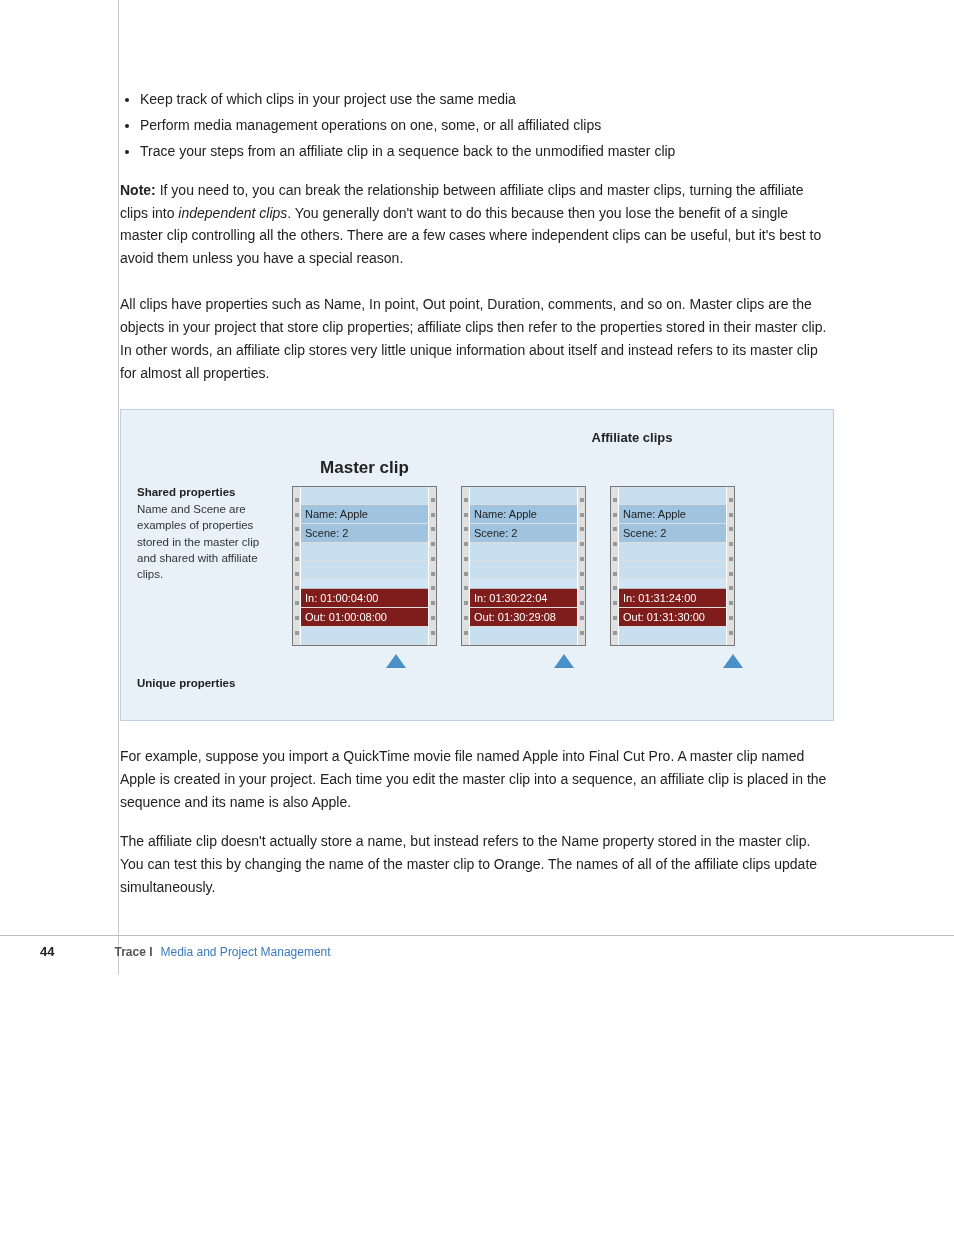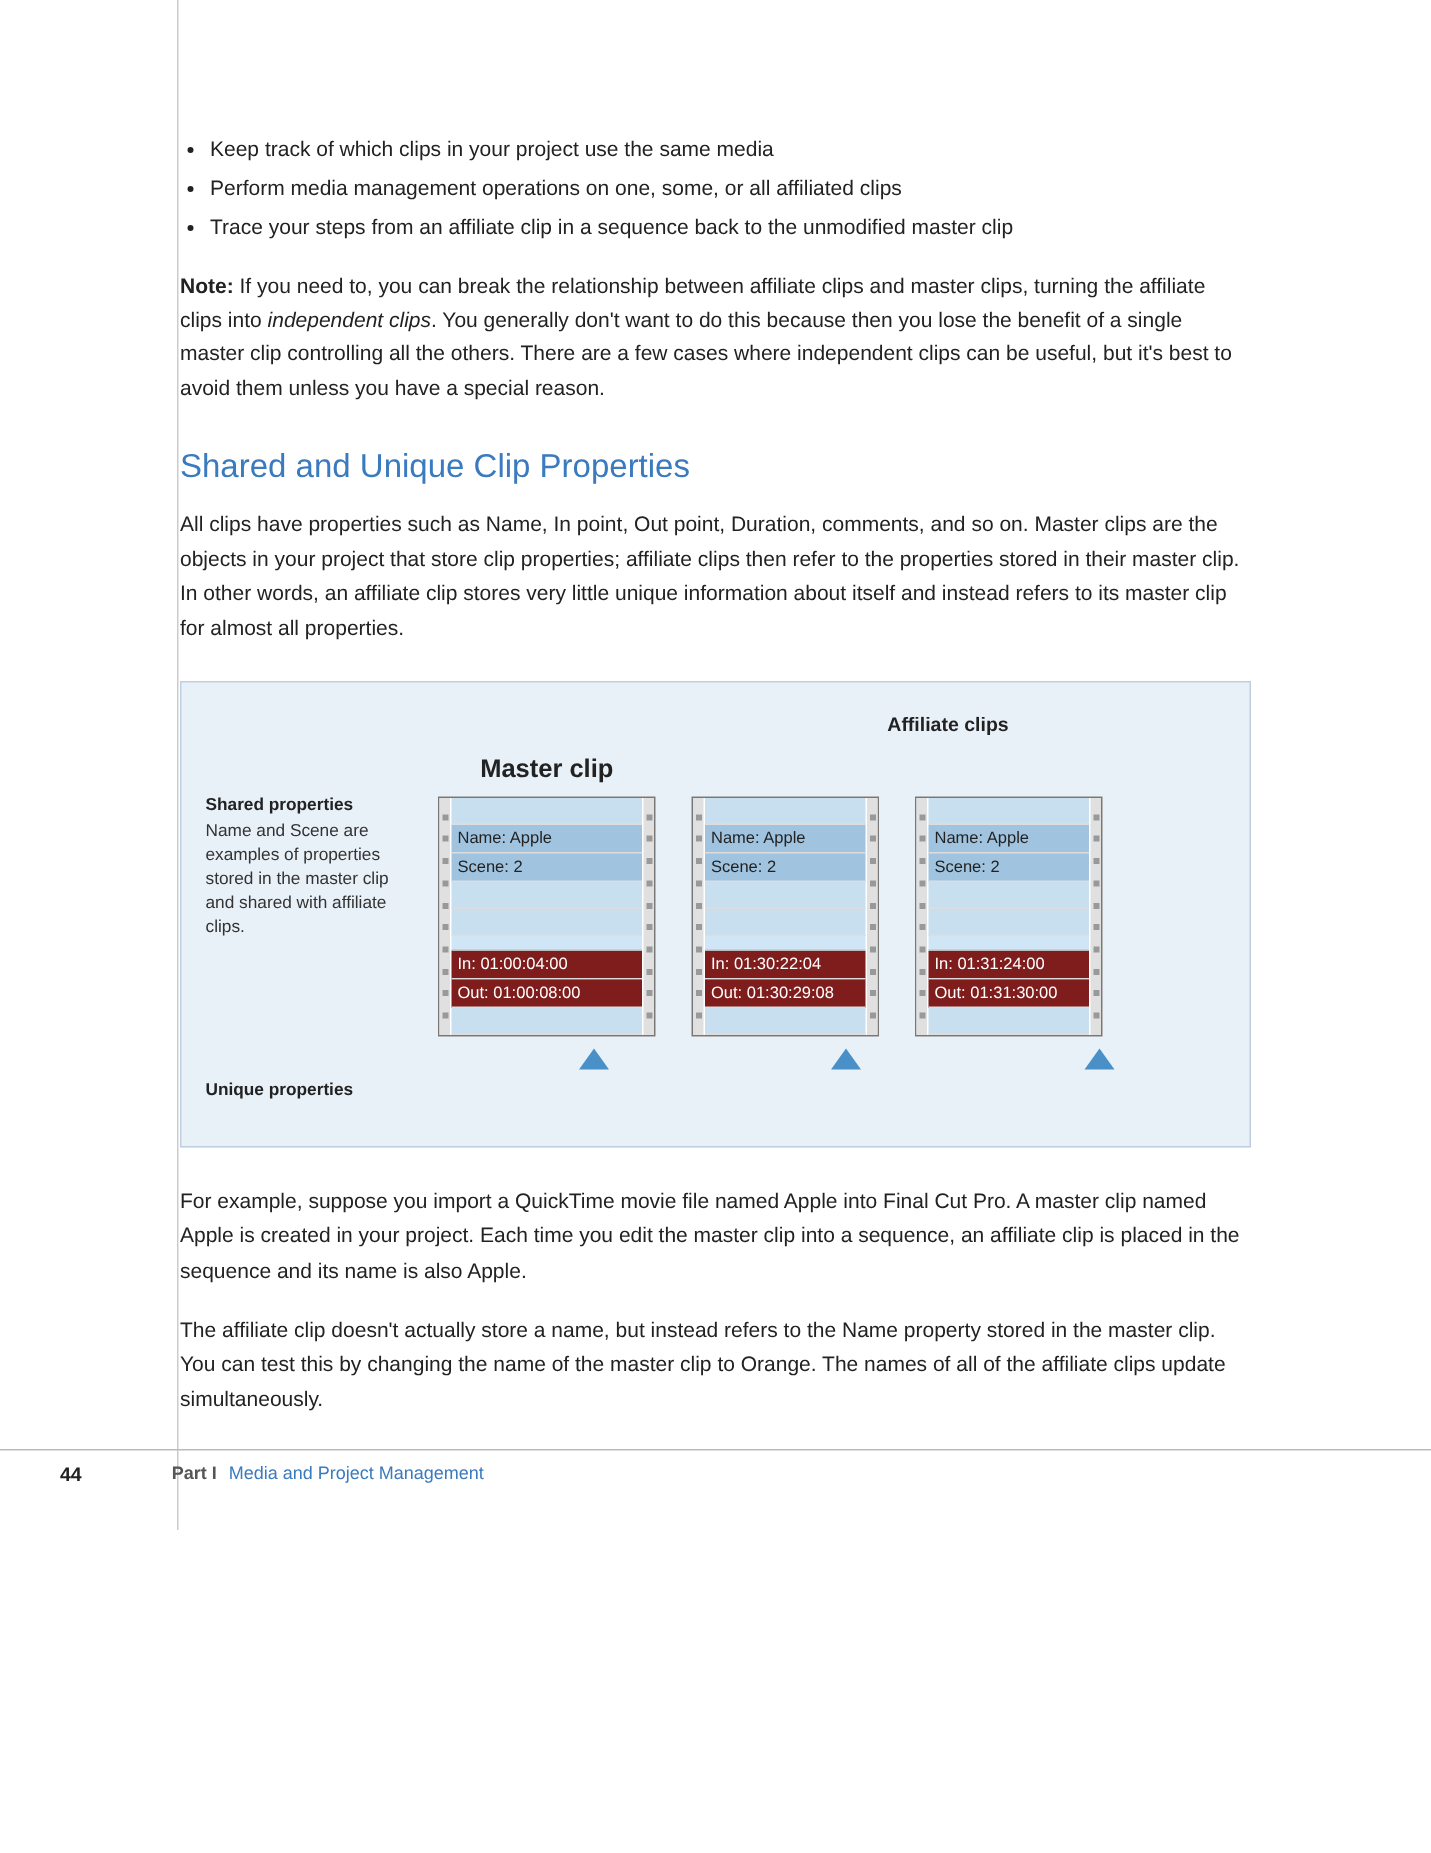--- a/index.html
+++ b/index.html
@@ -115,21 +115,20 @@
   <ul class="bullet-list">
     <li>Keep track of which clips in your project use the same media</li>
     <li>Perform media management operations on one, some, or all affiliated clips</li>
     <li>Trace your steps from an affiliate clip in a sequence back to the unmodified master clip</li>
   </ul>
 
   <p class="note-block">
     <strong>Note:</strong><span> If you need to, you can break the relationship between affiliate clips and master clips, turning the affiliate clips into </span><em>independent clips</em><span>. You generally don't want to do this because then you lose the benefit of a single master clip controlling all the others. There are a few cases where independent clips can be useful, but it's best to avoid them unless you have a special reason.</span>
   </p>
 
-  <h2 class="section-heading">Shared and Unique Clip Properties</h2>
   <p class="section-body">All clips have properties such as Name, In point, Out point, Duration, comments, and so on. Master clips are the objects in your project that store clip properties; affiliate clips then refer to the properties stored in their master clip. In other words, an affiliate clip stores very little unique information about itself and instead refers to its master clip for almost all properties.</p>
 
   <div class="diagram-container">
     <div style="display:flex; padding-left: 155px; margin-bottom: 8px;">
       <div style="width:145px; text-align:center; font-weight:bold; font-size:17px; margin-right:10px;margin-top:28px;">Master clip</div>
       <div style="flex:1; text-align:center; font-weight:bold; font-size:13px;">Affiliate clips</div>
     </div>
 
     <div style="display:flex; align-items:flex-start;">
 
@@ -279,19 +278,19 @@
             <div class="arr"></div>
           </div>
         </div>
       </div>
     </div>
   </div>
 
   <p style="line-height:1.65; margin-bottom:16px;">For example, suppose you import a QuickTime movie file named Apple into Final Cut Pro. A master clip named Apple is created in your project. Each time you edit the master clip into a sequence, an affiliate clip is placed in the sequence and its name is also Apple.</p>
   <p style="line-height:1.65; margin-bottom:16px;">The affiliate clip doesn't actually store a name, but instead refers to the Name property stored in the master clip. You can test this by changing the name of the master clip to Orange. The names of all of the affiliate clips update simultaneously.</p>
 
-  <div style="position:absolute; bottom:30px; left:0; right:0; padding: 8px 40px 0 40px; border-top: 1px solid #bbb; display:flex; align-items:center;">
+  <div style="position:absolute; bottom:16px; left:0; right:0; padding: 8px 40px 0 40px; border-top: 1px solid #bbb; display:flex; align-items:center;">
     <span style="font-size:13px; font-weight:bold; margin-right:60px;">44</span>
-    <span style="font-size:12px; font-weight:bold; color:#555;">Part I</span>
+    <span style="font-size:12px; font-weight:bold; color:#555;">Trace I</span>
     <span style="font-size:12px; color:#3a7abf; margin-left:8px;">Media and Project Management</span>
   </div>
 
 </div>
 
 </body></html>

